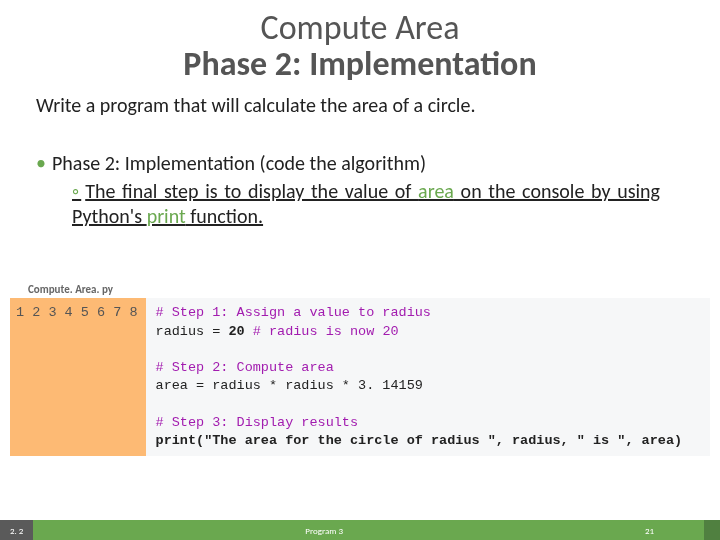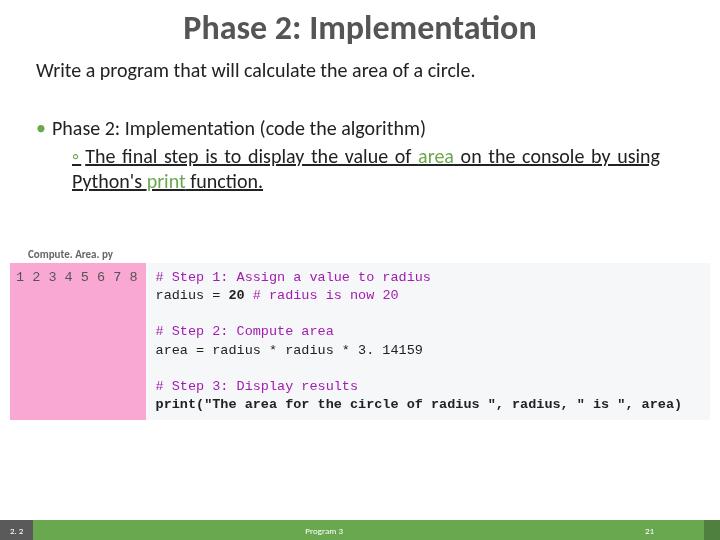--- a/index.html
+++ b/index.html
@@ -61,21 +61,21 @@
     padding-left: 6px;
   }
   .code-wrap {
     margin: 2px 10px 0 10px;
     display: flex;
     font-family: "Courier New", monospace;
     font-size: 13.5px;
     line-height: 1.35;
   }
   .gutter {
-    background: #f9a8d4;
+    background: #fdba74;
     color: #555;
     text-align: right;
     padding: 6px 8px 6px 6px;
     min-width: 24px;
   }
   .code {
     background: #f6f7f8;
     padding: 6px 10px;
     flex: 1;
     white-space: pre;
@@ -113,20 +113,21 @@
   .footer .edge {
     width: 16px;
     height: 100%;
     background: #508040;
   }
 </style>
 </head>
 <body>
 
 <div class="title-block">
+  <h1>Compute Area</h1>
   <h2>Phase 2: Implementation</h2>
 </div>
 
 <p class="intro">Write a program that will calculate the area of a circle.</p>
 
 <div class="bullet1">
   <span class="dot">•</span><span>Phase 2: Implementation (code the algorithm)</span>
 </div>
 
 <div class="bullet2">

